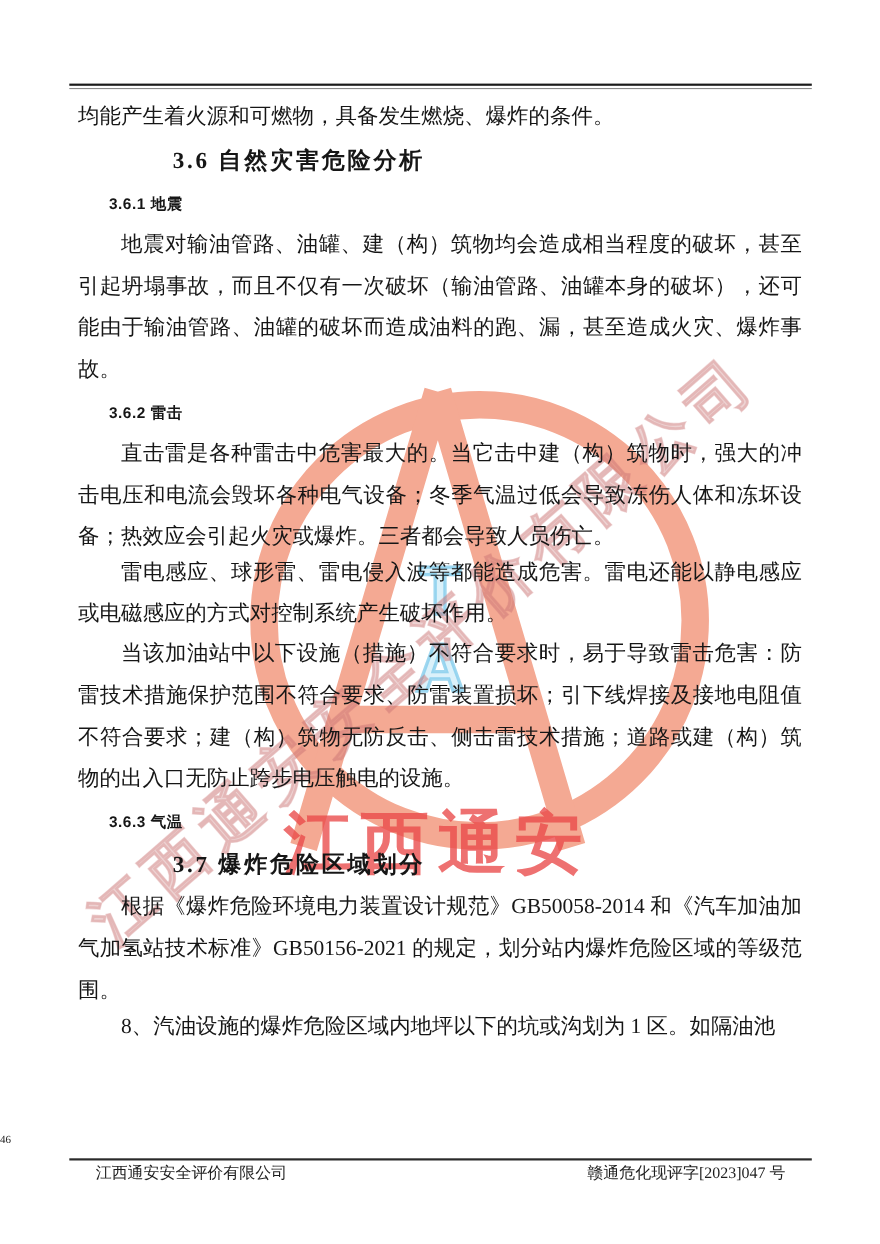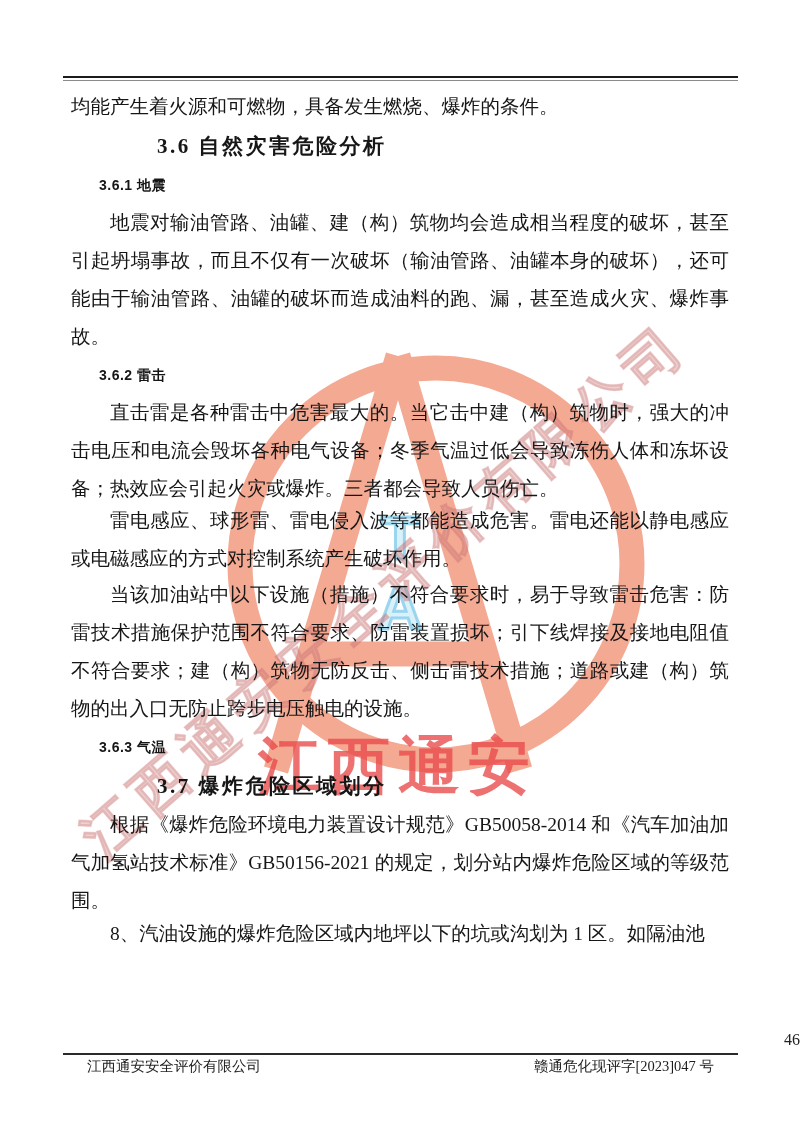--- a/index.html
+++ b/index.html
@@ -72,21 +72,21 @@
   .h361{margin:-2px 0 0;}
   .h362{margin:-5px 0 0;}
   .p362b{margin-top:-6px !important;}
   .p362c{margin-top:-2px !important;}
   .h363{margin:-11px 0 0;}
   .p363{margin-top:4px !important;}
   .h37{margin:-3px 0 0;}
   .p37b{margin-top:-5px !important;}
   .page-number{
     position:absolute;top:1031px;left:0;right:0;
-    text-align:right;font-size:16px;color:#222;
+    text-align:left;font-size:10px;color:#222;
   }
   .footer-rule{
     position:absolute;top:1053px;left:63px;right:62px;
     border-top:2px solid #2a2a2a;
   }
   .footer-row{
     position:absolute;top:1057px;left:87px;right:86px;
     display:flex;justify-content:space-between;
     font-size:14.5px;color:#1d1d1d;
   }

